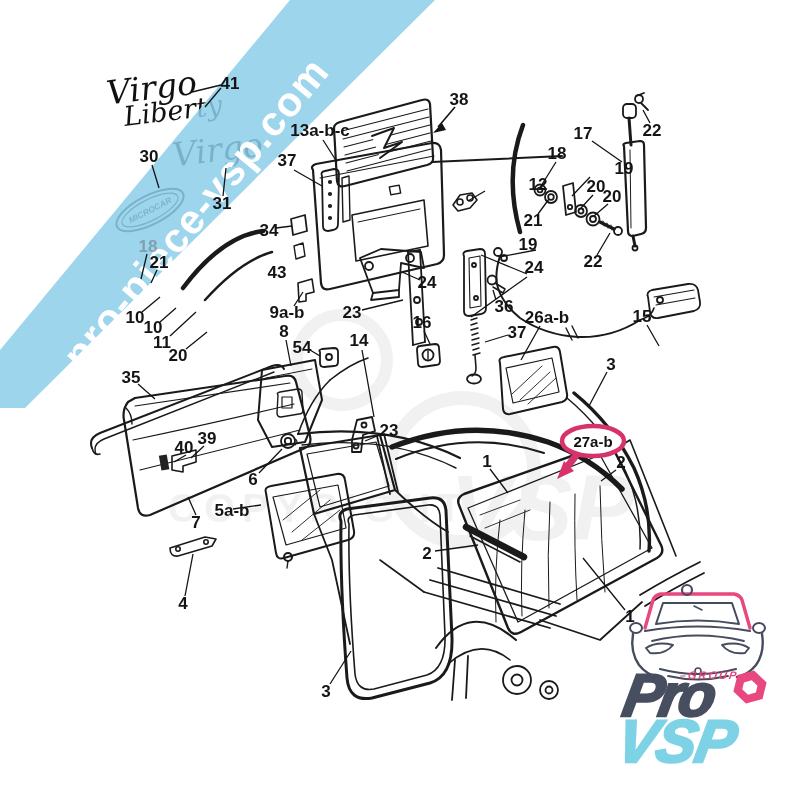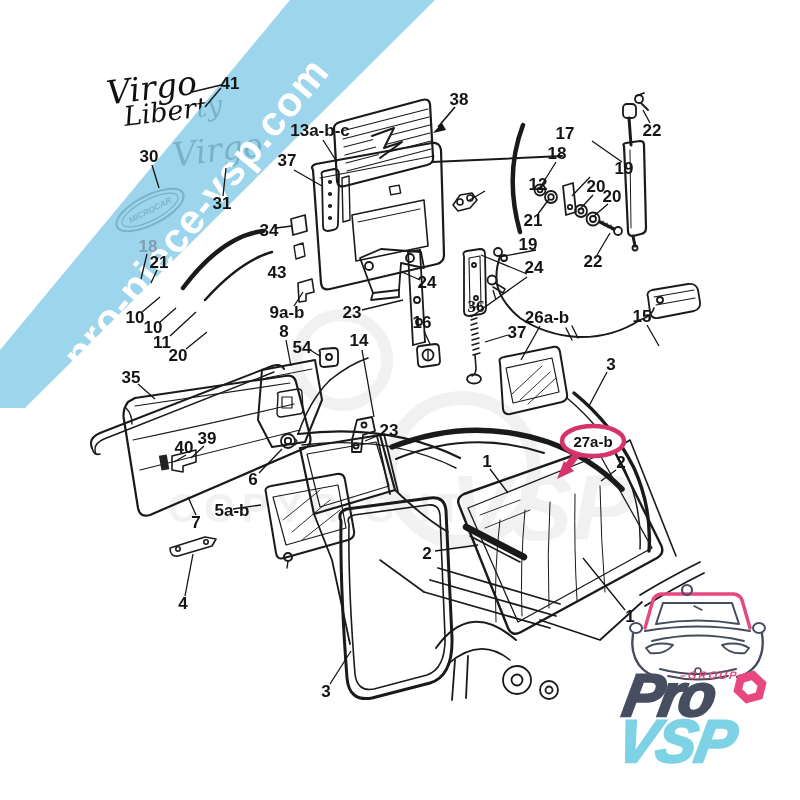--- a/index.html
+++ b/index.html
@@ -300,37 +300,37 @@
       <polygon points="750,670 765,678.5 765,695.5 750,704 735,695.5 735,678.5" fill="#E8487F" transform="rotate(14 750 687)"></polygon>
       <polygon points="750,680 757,684 757,691 750,695 743,691 743,684" fill="#ffffff" transform="rotate(14 750 687)"></polygon>
     </g>
   </svg>
 
   <div class="layer">
       <div class="callout" style="left: 230px; top: 84px;">41</div>
       <div class="callout" style="left: 459px; top: 100px;">38</div>
       <div class="callout" style="left: 320px; top: 131px;">13a-b-c</div>
       <div class="callout" style="left: 287px; top: 161px;">37</div>
-      <div class="callout" style="left: 565px; top: 134px;">17</div>
+      <div class="callout" style="left: 583px; top: 134px;">17</div>
       <div class="callout" style="left: 652px; top: 131px;">22</div>
       <div class="callout" style="left: 557px; top: 154px;">18</div>
       <div class="callout" style="left: 624px; top: 169px;">19</div>
       <div class="callout" style="left: 596px; top: 187px;">20</div>
       <div class="callout" style="left: 612px; top: 197px;">20</div>
       <div class="callout" style="left: 492px; top: 185px; margin-left: 46px;">12</div>
       <div class="callout" style="left: 533px; top: 221px;">21</div>
       <div class="callout" style="left: 149px; top: 157px;">30</div>
       <div class="callout" style="left: 222px; top: 204px;">31</div>
       <div class="callout" style="left: 269px; top: 231px;">34</div>
       <div class="callout" style="left: 277px; top: 273px;">43</div>
       <div class="callout" style="left: 528px; top: 245px;">19</div>
       <div class="callout" style="left: 593px; top: 262px;">22</div>
       <div class="callout" style="left: 427px; top: 283px;">24</div>
       <div class="callout" style="left: 534px; top: 268px;">24</div>
-      <div class="callout" style="left: 476px; top: 307px; font-family: Liberation Serif, serif;">36</div>
+      <div class="callout" style="left: 504px; top: 307px;">36</div>
       <div class="callout" style="left: 287px; top: 313px;">9a-b</div>
       <div class="callout" style="left: 352px; top: 313px;">23</div>
       <div class="callout" style="left: 422px; top: 323px;">16</div>
       <div class="callout" style="left: 359px; top: 341px;">14</div>
       <div class="callout" style="left: 517px; top: 333px;">37</div>
       <div class="callout" style="left: 547px; top: 318px;">26a-b</div>
       <div class="callout" style="left: 642px; top: 317px;">15</div>
       <div class="callout" style="left: 284px; top: 332px;">8</div>
       <div class="callout" style="left: 302px; top: 348px;">54</div>
       <div class="callout" style="left: 135px; top: 318px;">10</div>

